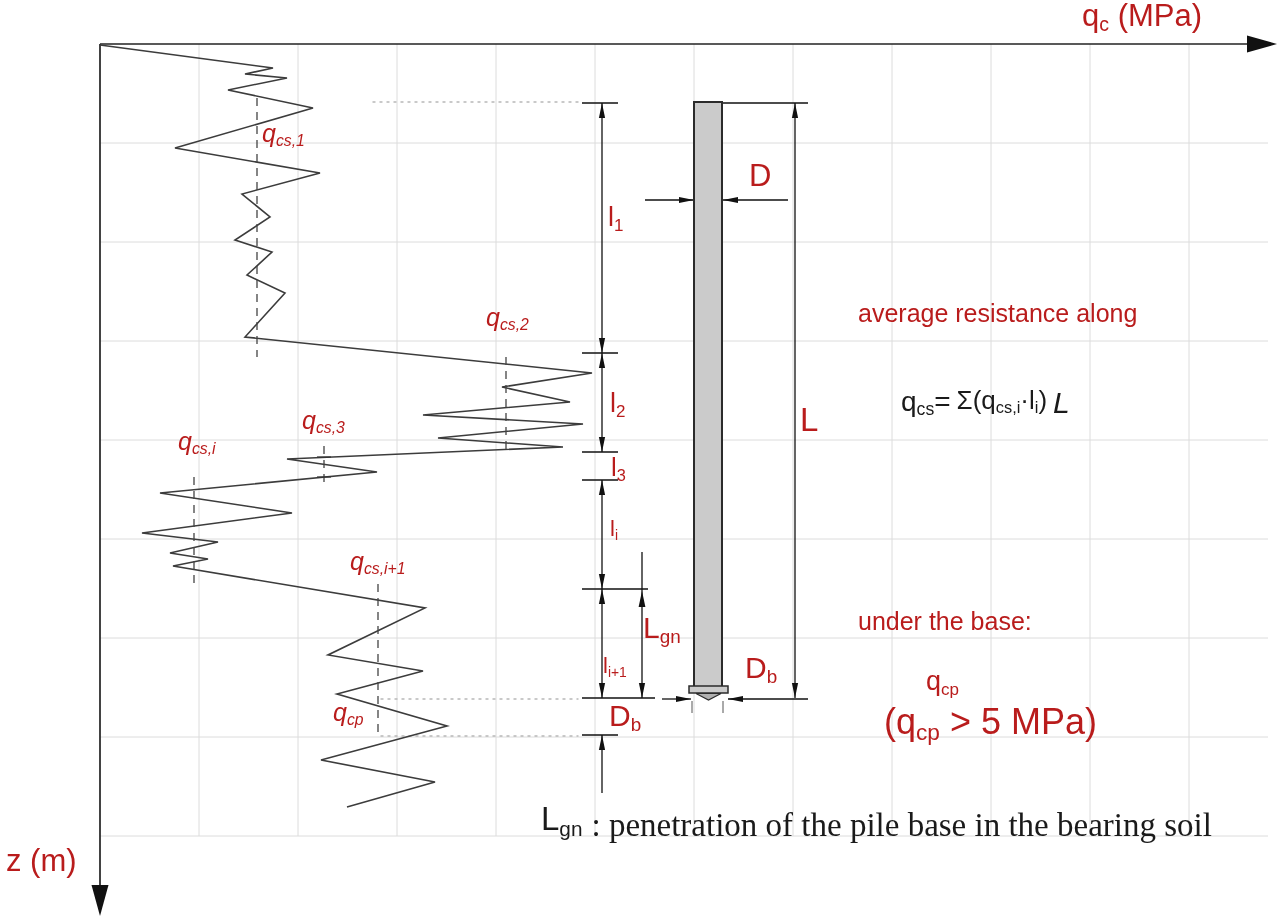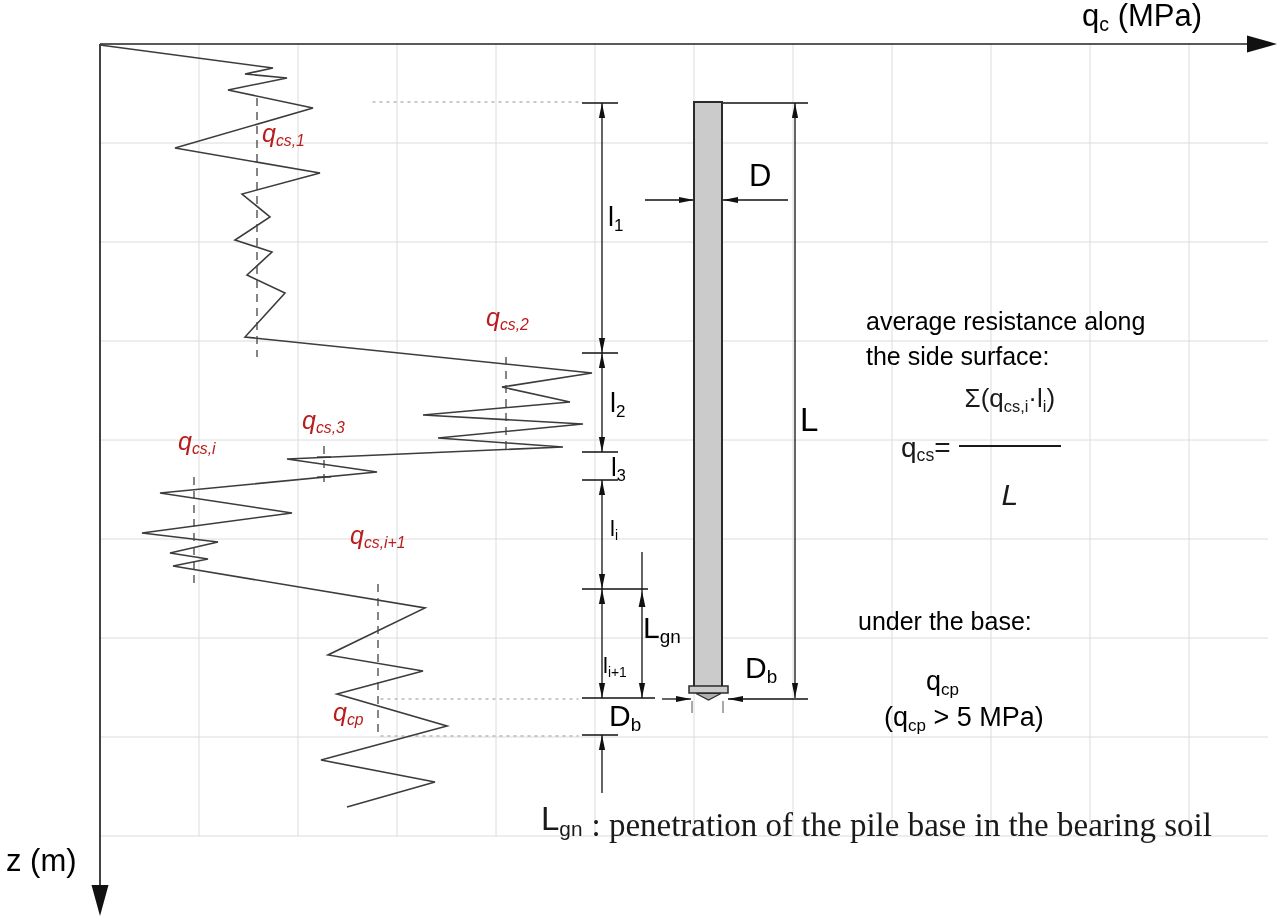--- a/index.html
+++ b/index.html
@@ -1,28 +1,28 @@
 <!DOCTYPE html>
 <html><head>
 <meta charset="utf-8">
 <style>
   html,body{margin:0;padding:0;background:#ffffff;}
   body{font-family:"Liberation Sans", sans-serif; color:#1a1a1a;}
   .canvas{position:relative;width:1280px;height:920px;background:#ffffff;overflow:hidden;}
   .canvas svg{position:absolute;left:0;top:0;}
-  .lbl{position:absolute;white-space:nowrap;line-height:1;color:#000000;}
+  .lbl{position:absolute;white-space:nowrap;line-height:1;color:#b91c1c;}
   .it{font-style:italic;}
   .sub{font-size:63%;position:relative;bottom:-0.28em;letter-spacing:0;}
   .curve-lbl{font-size:25px;color:#b91c1c;}
   .layer-lbl{font-size:27px;}
   .dim-lbl{font-size:30px;}
   .note{font-size:25px;line-height:35px;}
   .note2{font-size:25px;line-height:34px;}
   .formula{position:absolute;display:flex;align-items:center;font-size:28px;}
-  .frac{display:flex;flex-direction:column;align-items:center;margin-left:8px;gap:28px;}
+  .frac{display:flex;flex-direction:row;align-items:center;margin-left:0;}
   .frac .num{font-size:26px;padding:0 6px 3px 6px;}
   .frac .bar{height:0;border-top:2px solid #1a1a1a;width:100%;}
   .frac .den{font-size:30px;font-style:italic;padding-top:3px;}
   .caption{position:absolute;display:flex;align-items:flex-start;}
   .caption .term{font-size:33px;}
   .caption .ctext{font-size:33px;padding-top:7px;margin-left:9px;font-family:Liberation Serif, serif;}
 </style>
 </head>
 <body>
 
@@ -130,52 +130,51 @@
     </g>
   </svg>
 
   <div class="lbl" style="left:1082px;top:0px;font-size:31px;">q<span class="sub">c</span> (MPa)</div>
   <div class="lbl" style="left:6px;top:845px;font-size:31px;">z (m)</div>
 
   <div class="lbl curve-lbl it" style="left:262px;top:121px;">q<span class="sub">cs,1</span></div>
   <div class="lbl curve-lbl it" style="left:486px;top:305px;">q<span class="sub">cs,2</span></div>
   <div class="lbl curve-lbl it" style="left:302px;top:408px;">q<span class="sub">cs,3</span></div>
   <div class="lbl curve-lbl it" style="left:178px;top:429px;">q<span class="sub">cs,i</span></div>
-  <div class="lbl curve-lbl it" style="left:350px;top:523px;">q<span class="sub">cs,i+1</span></div>
+  <div class="lbl curve-lbl it" style="left:350px;top:549px;">q<span class="sub">cs,i+1</span></div>
   <div class="lbl curve-lbl it" style="left:333px;top:700px;">q<span class="sub">cp</span></div>
 
   <div class="lbl layer-lbl" style="left:608px;top:204px;">l<span class="sub">1</span></div>
   <div class="lbl layer-lbl" style="left:610px;top:390px;">l<span class="sub">2</span></div>
   <div class="lbl" style="left:611px;top:454px;font-size:26px;">l<span class="sub">3</span></div>
   <div class="lbl" style="left:610px;top:518px;font-size:22px;">l<span class="sub">i</span></div>
   <div class="lbl" style="left:603px;top:655px;font-size:22px;">l<span class="sub">i+1</span></div>
 
   <div class="lbl" style="left:749px;top:160px;font-size:31px;">D</div>
   <div class="lbl" style="left:800px;top:403px;font-size:33px;">L</div>
   <div class="lbl dim-lbl" style="left:643px;top:613px;">L<span class="sub">gn</span></div>
   <div class="lbl dim-lbl" style="left:745px;top:653px;">D<span class="sub">b</span></div>
   <div class="lbl dim-lbl" style="left:609px;top:701px;">D<span class="sub">b</span></div>
 
-  <div class="lbl note" style="left:858px;top:304px;margin-left:8px;">
+  <div class="lbl note" style="left:858px;top:296px;">
     <div>average resistance along</div>
-    <div>the side surface:</div>
   </div>
   <div class="formula" style="left:901px;top:383px;">
     <span>q<span class="sub">cs</span>=</span>
     <span class="frac">
       <span class="num">Σ(q<span class="sub">cs,i</span>·l<span class="sub">i</span>)</span>
       <span class="bar"></span>
       <span class="den">L</span>
     </span>
   </div>
 
   <div class="lbl note2" style="left:858px;top:604px;">
     <div>under the base:</div>
   </div>
   <div class="lbl" style="left:926px;top:668px;font-size:27px;">q<span class="sub">cp</span></div>
-  <div class="lbl" style="left:884px;top:704px;font-size:27px;">(q<span class="sub">cp</span> &gt; 5 MPa)</div>
+  <div class="lbl" style="left:884px;top:704px;font-size:36px;">(q<span class="sub">cp</span> &gt; 5 MPa)</div>
 
   <div class="caption" style="left:541px;top:800px;">
     <span class="term">L<span class="sub">gn</span></span>
     <span class="ctext">: penetration of the pile base in the bearing soil</span>
   </div>
 
 </div>
 
 </body></html>

